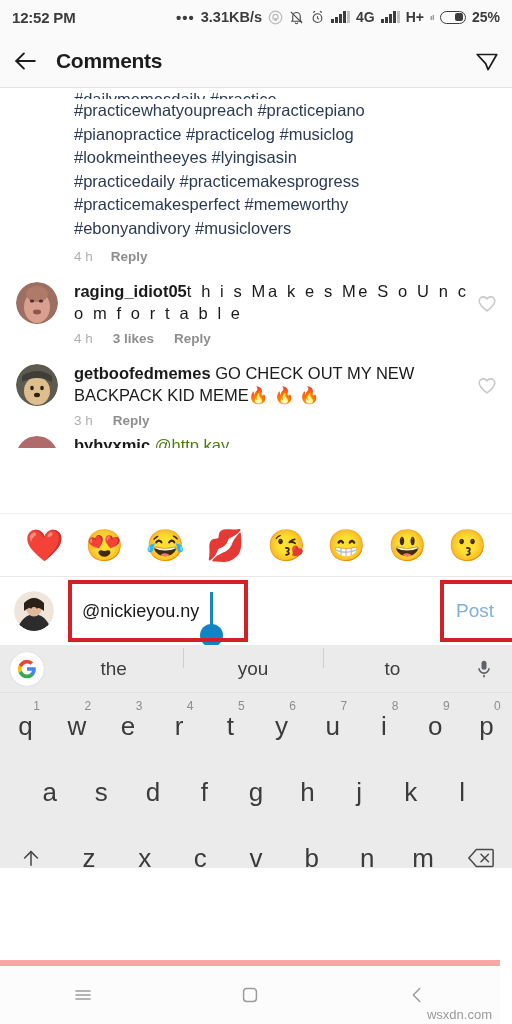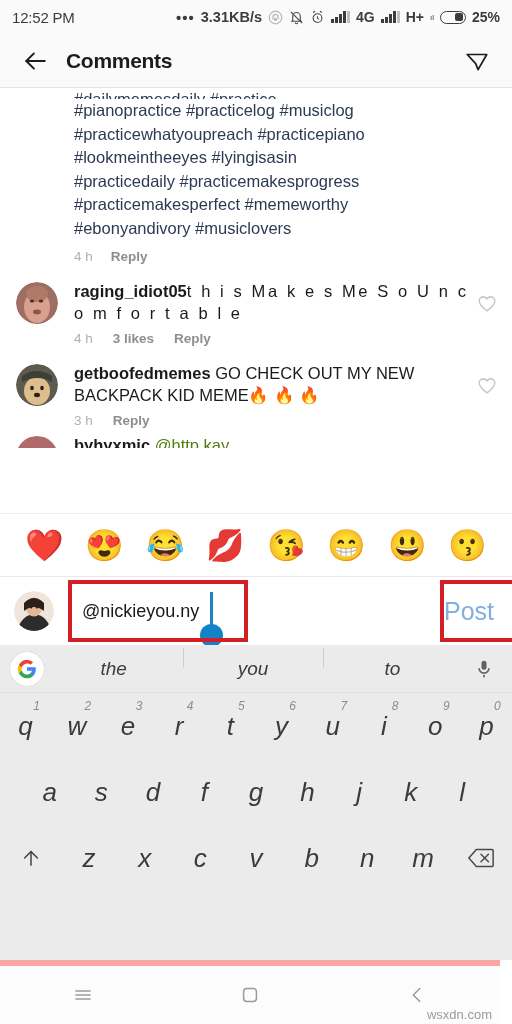--- a/index.html
+++ b/index.html
@@ -12,21 +12,21 @@
   }
 
   
   .statusbar{
     height:34px; width:100%;
     background:#fafafa;
     display:flex; align-items:center;
     padding:0 12px;
     color:#3c3c3c;
   }
-  .status-time{ font-size:15px; font-weight:normal; letter-spacing:-0.2px; }
+  .status-time{ font-size:15px; font-weight:bold; letter-spacing:-0.2px; }
   .status-right{
     margin-left:auto; display:flex; align-items:center; gap:6px;
   }
   .status-dots{ font-size:15px; font-weight:bold; letter-spacing:1px; }
   .status-speed{ font-size:14.5px; font-weight:bold; }
   .status-ico{ display:inline-flex; align-items:center; }
   .status-text{ font-size:14px; font-weight:bold; }
   .bars{ display:flex; align-items:flex-end; gap:1px; height:12px; }
   .bars i{ display:block; width:3px; background:#3c3c3c; }
   .bars i:nth-child(1){height:4px}
@@ -41,21 +41,21 @@
   }
   .batt b{ display:block;width:8px;height:8px;background:#3c3c3c;border-radius:2px; }
   .tiny{ font-size:8px; font-weight:normal; }
 
   
   .header{
     height:54px; width:100%;
     background:#fafafa;
     border-bottom:1px solid #e4e4e4;
     display:flex; align-items:center;
-    padding:0 18px;
+    padding:0 8px;
   }
   .hdr-back{ width:34px;height:34px;display:flex;align-items:center;justify-content:center; }
   .hdr-title{ font-size:21px; font-weight:bold; color:#1c1c1c; margin-left:14px; letter-spacing:-0.3px;}
   .hdr-send{ margin-left:auto; width:34px;height:34px;display:flex;align-items:center;justify-content:center;}
 
   
   .feed{
     position:absolute; top:88px; left:0; right:0; height:425px;
     background:#fff; overflow:hidden;
   }
@@ -126,28 +126,27 @@
   .caret{
     position:absolute; left:136px; top:8px; width:2.5px; height:34px; background:#1b82c4;
   }
   .caret-handle{
     position:absolute; left:126px; top:40px; width:23px;height:23px;border-radius:50%;
     background:#1283c7;
   }
   .post-btn{
     position:absolute; right:14px; top:0; height:68px;
     display:flex; align-items:center; justify-content:center;
-    font-size:25px; color:#7fb0de; padding:0 4px;
+    font-size:19px; color:#7fb0de; padding:0 4px;
   }
 
   
   .keyboard{
-    position:absolute; top:645px; left:0; right:0; height:315px;
+    position:absolute; top:645px; left:0; right:0; height:223px;
     background:#ebebeb;
-    font-style:italic;
   }
   .suggest{
     height:48px; display:flex; align-items:center; border-bottom:1px solid #e0e0e0;
   }
   .g-logo{
     width:34px;height:34px;border-radius:50%;background:#fff;
     margin-left:10px; display:flex;align-items:center;justify-content:center;
     box-shadow:0 0 1px rgba(0,0,0,.25);
     font-size:21px; font-weight:bold; color:#4285f4;
   }
@@ -261,22 +260,22 @@
       <path d="M3 6h18l-8 14-2.2-5.6L3 6z"></path>
     </svg>
   </div>
 </div>
 
 <div class="feed">
 
   <div>
     <div class="caption-block">
       <span class="clipped">#dailymemesdaily #practice</span>
+      <div>#practicewhatyoupreach #practicepiano</div>
       <div>#pianopractice #practicelog #musiclog</div>
-      <div>#practicewhatyoupreach #practicepiano</div>
       <div>#lookmeintheeyes #lyingisasin</div>
       <div>#practicedaily #practicemakesprogress</div>
       <div>#practicemakesperfect #memeworthy</div>
       <div>#ebonyandivory #musiclovers</div>
     </div>
     <div class="meta-row">
       <span class="meta-time">4 h</span>
       <span class="meta-reply">Reply</span>
     </div>
   </div>

